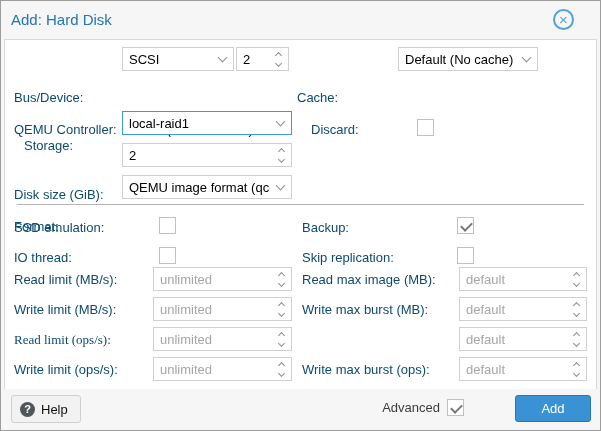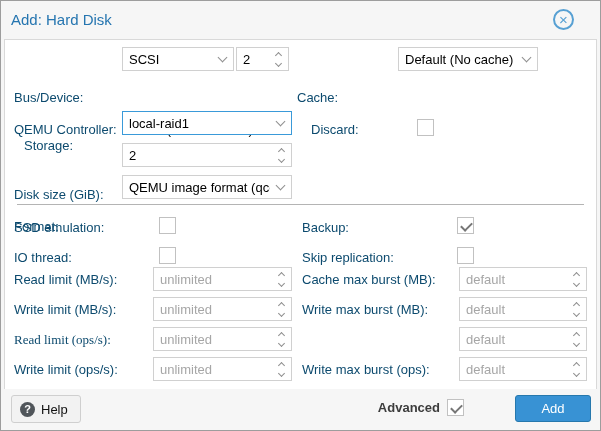--- a/index.html
+++ b/index.html
@@ -61,21 +61,21 @@
   .footer { position:absolute; left:0; right:0; bottom:0; height:41px; background:#f6f6f6; }
   .help-btn {
     position:absolute; left:10px; top:6px; height:28px; padding:0 12px 0 8px;
     background:#f2f2f2; border:1px solid #cfcfcf; border-radius:3px;
     display:flex; align-items:center; gap:6px; cursor:pointer; color:#111;
   }
   .help-icon {
     width:15px; height:15px; border-radius:50%; background:#50555a;
     color:#fff; font-size:11px; font-weight:bold; text-align:center; line-height:15px;
   }
-  .advanced-wrap { position:absolute; right:136px; top:10px; display:flex; align-items:center; gap:7px;font-weight:bold; }
+  .advanced-wrap { position:absolute; right:136px; top:10px; display:flex; align-items:center; gap:7px; }
   .advanced-wrap .checkbox { position:relative; }
   .add-btn {
     position:absolute; right:9px; top:6px; width:76px; height:27px;
     background:#3892d4; border:1px solid #2678ad; border-radius:3px;
     color:#fff; font-size:13px; display:flex; align-items:center; justify-content:center;
     cursor:pointer;
   }
 </style>
 </head>
 <body>
@@ -170,21 +170,21 @@
       <input placeholder="unlimited" style="">
       <span class="spin">
         <span>
             <span class="chev-s up"></span>
           </span>
         <span>
             <span class="chev-s dn"></span>
           </span>
       </span>
     </div>
-    <div class="lbl" style="left:297px; top:232px;">Cache max burst (MB):</div>
+    <div class="lbl" style="left:297px; top:232px;">Read max image (MB):</div>
     <div class="field" style="left:454px; top:227px; width:128px;">
       <input placeholder="default" style="">
       <span class="spin">
         <span>
             <span class="chev-s up"></span>
           </span>
         <span>
             <span class="chev-s dn"></span>
           </span>
       </span>

